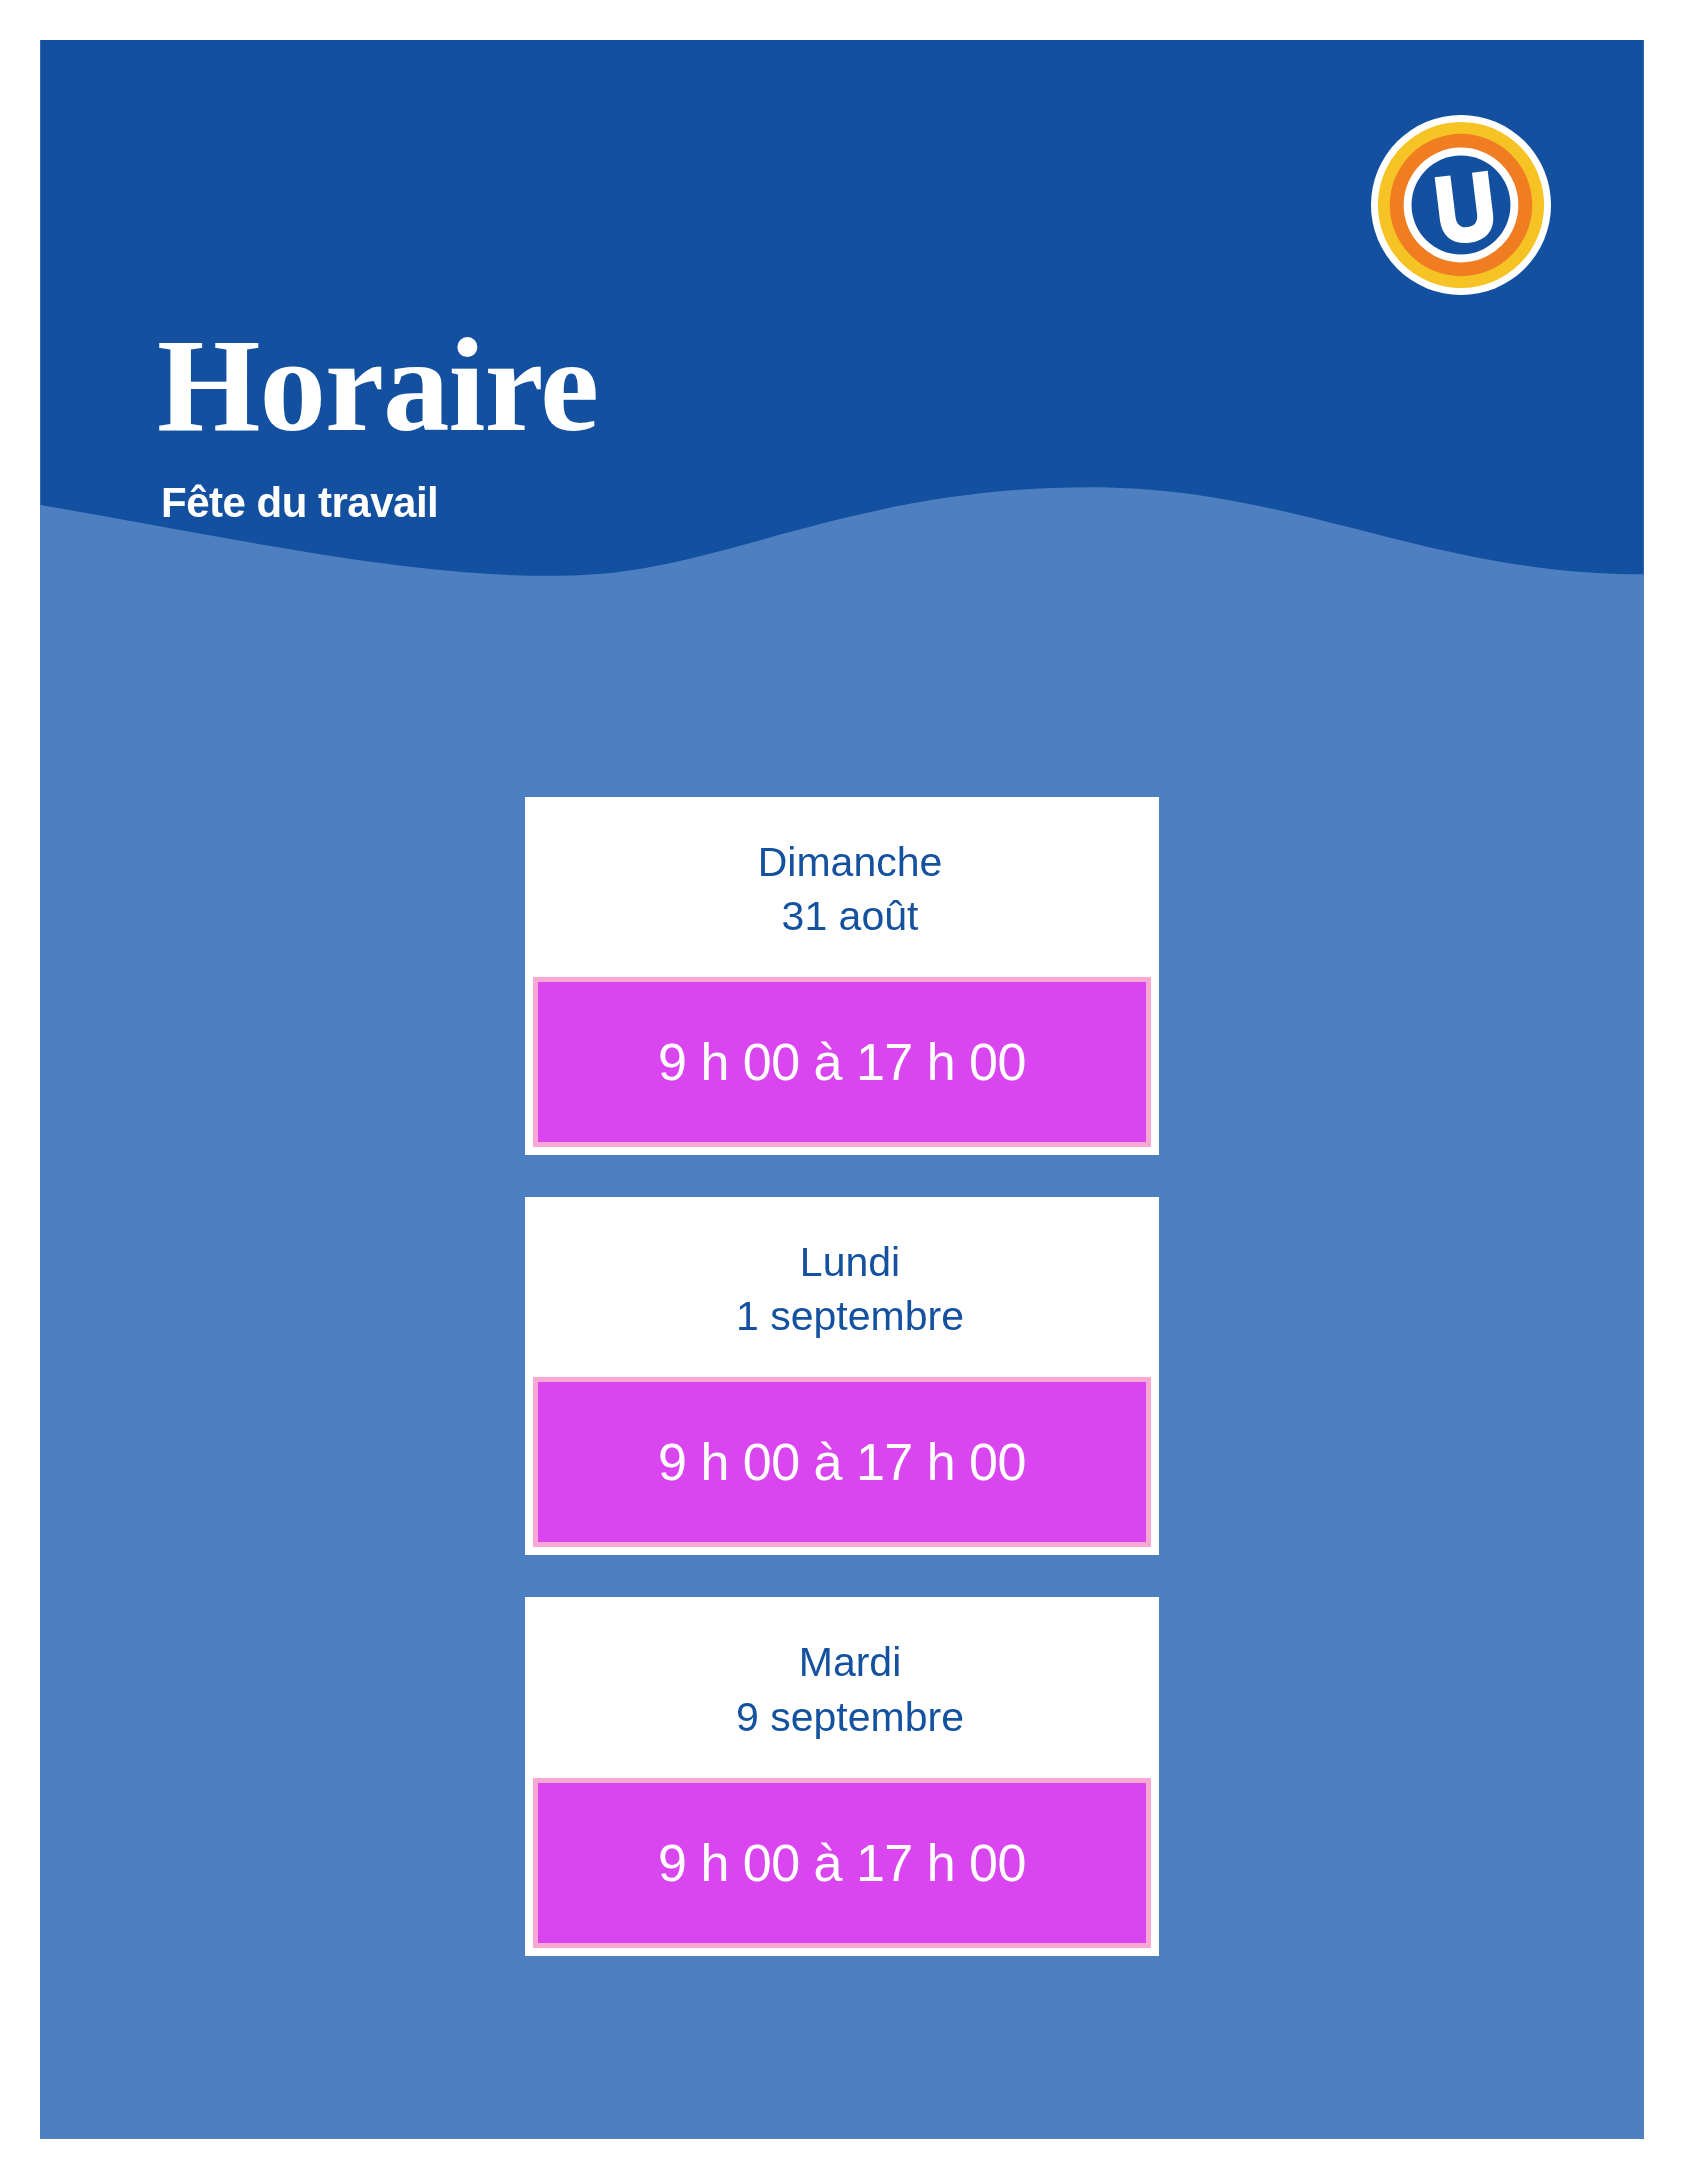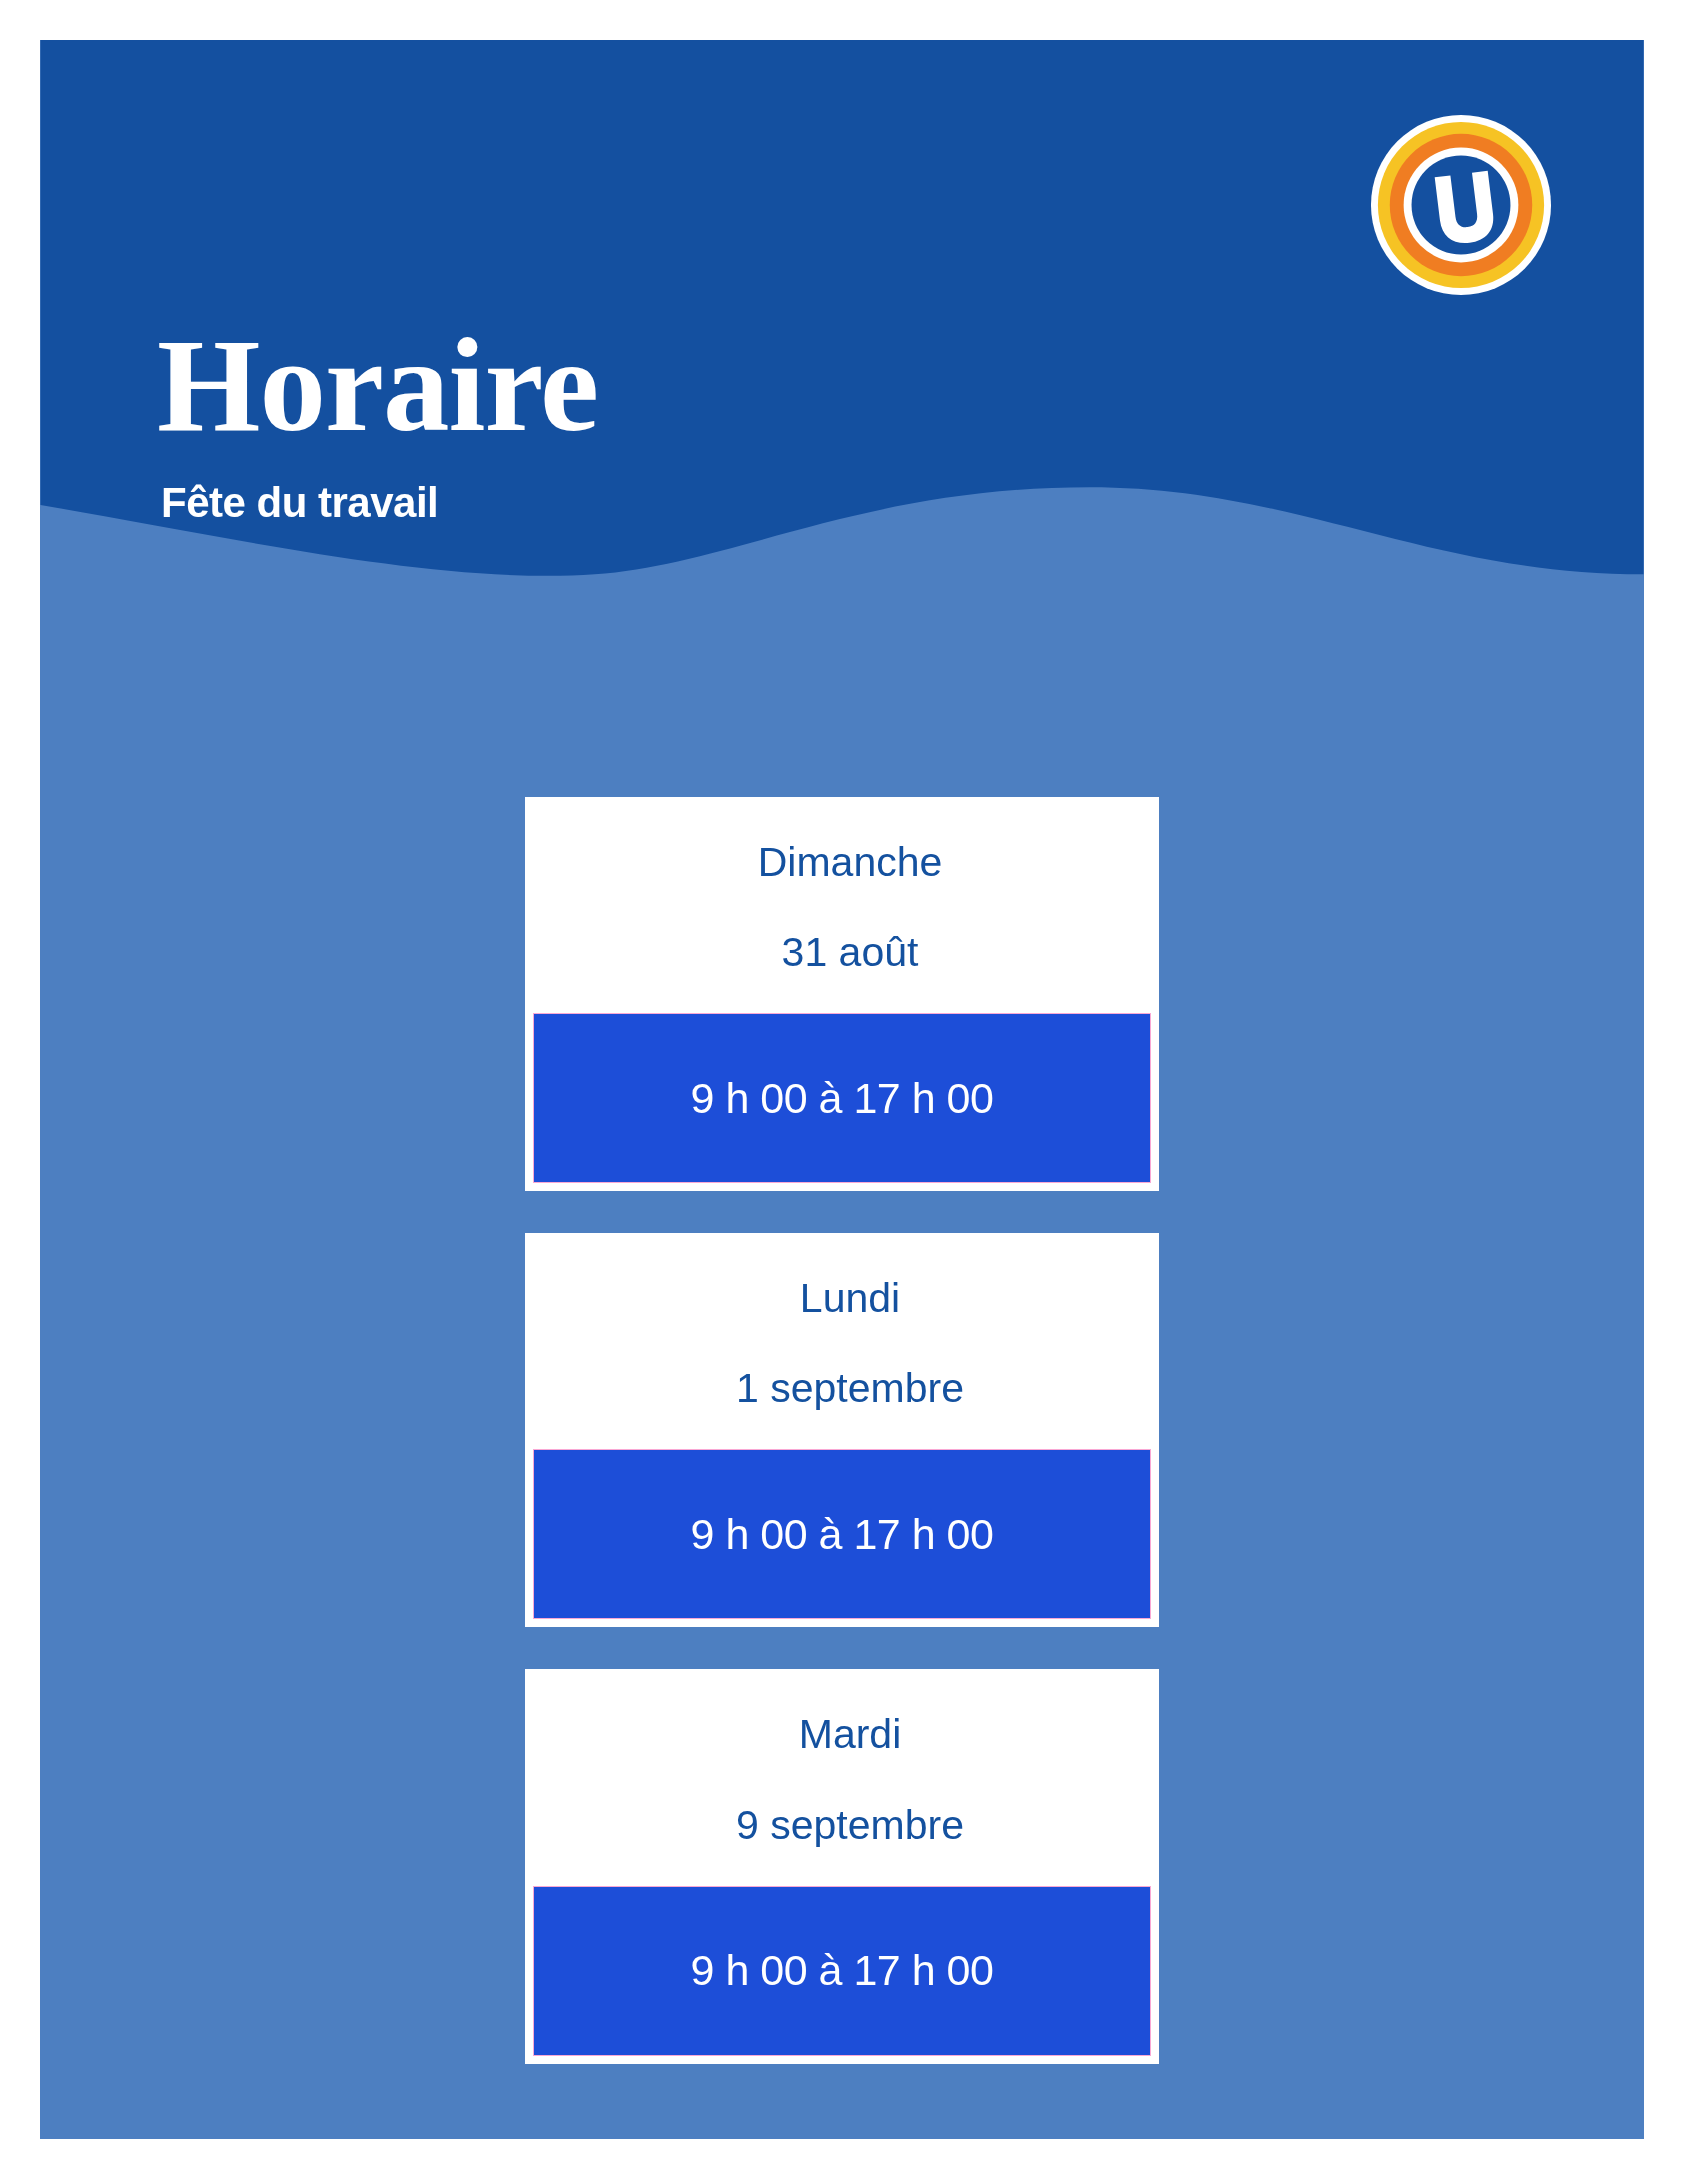--- a/index.html
+++ b/index.html
@@ -101,33 +101,32 @@
     font-size: 41px;
     line-height: 1.32;
     font-weight: normal;
     background: #ffffff;
   }
   .card-day .day-name {
     display: block;
   }
   .card-day .day-date {
     display: block;
-    margin-top: 36px;
   }
   .card-hours {
     margin: 0 8px 8px 8px;
-    background: #1d4ed8;
-    border: 1px solid #f9a8d4;
+    background: #d946ef;
+    border: 5px solid #f9a8d4;
     box-sizing: border-box;
     height: 170px;
     display: flex;
     align-items: center;
     justify-content: center;
     color: #ffffff;
-    font-size: 43px;
+    font-size: 52px;
     letter-spacing: -0.5px;
   }
 </style>
 </head>
 <body>
 
 <div class="poster">
 
   <div class="header-wave">
     <svg width="1604" height="752" viewBox="0 0 1620 760" xmlns="http://www.w3.org/2000/svg" aria-hidden="true">

